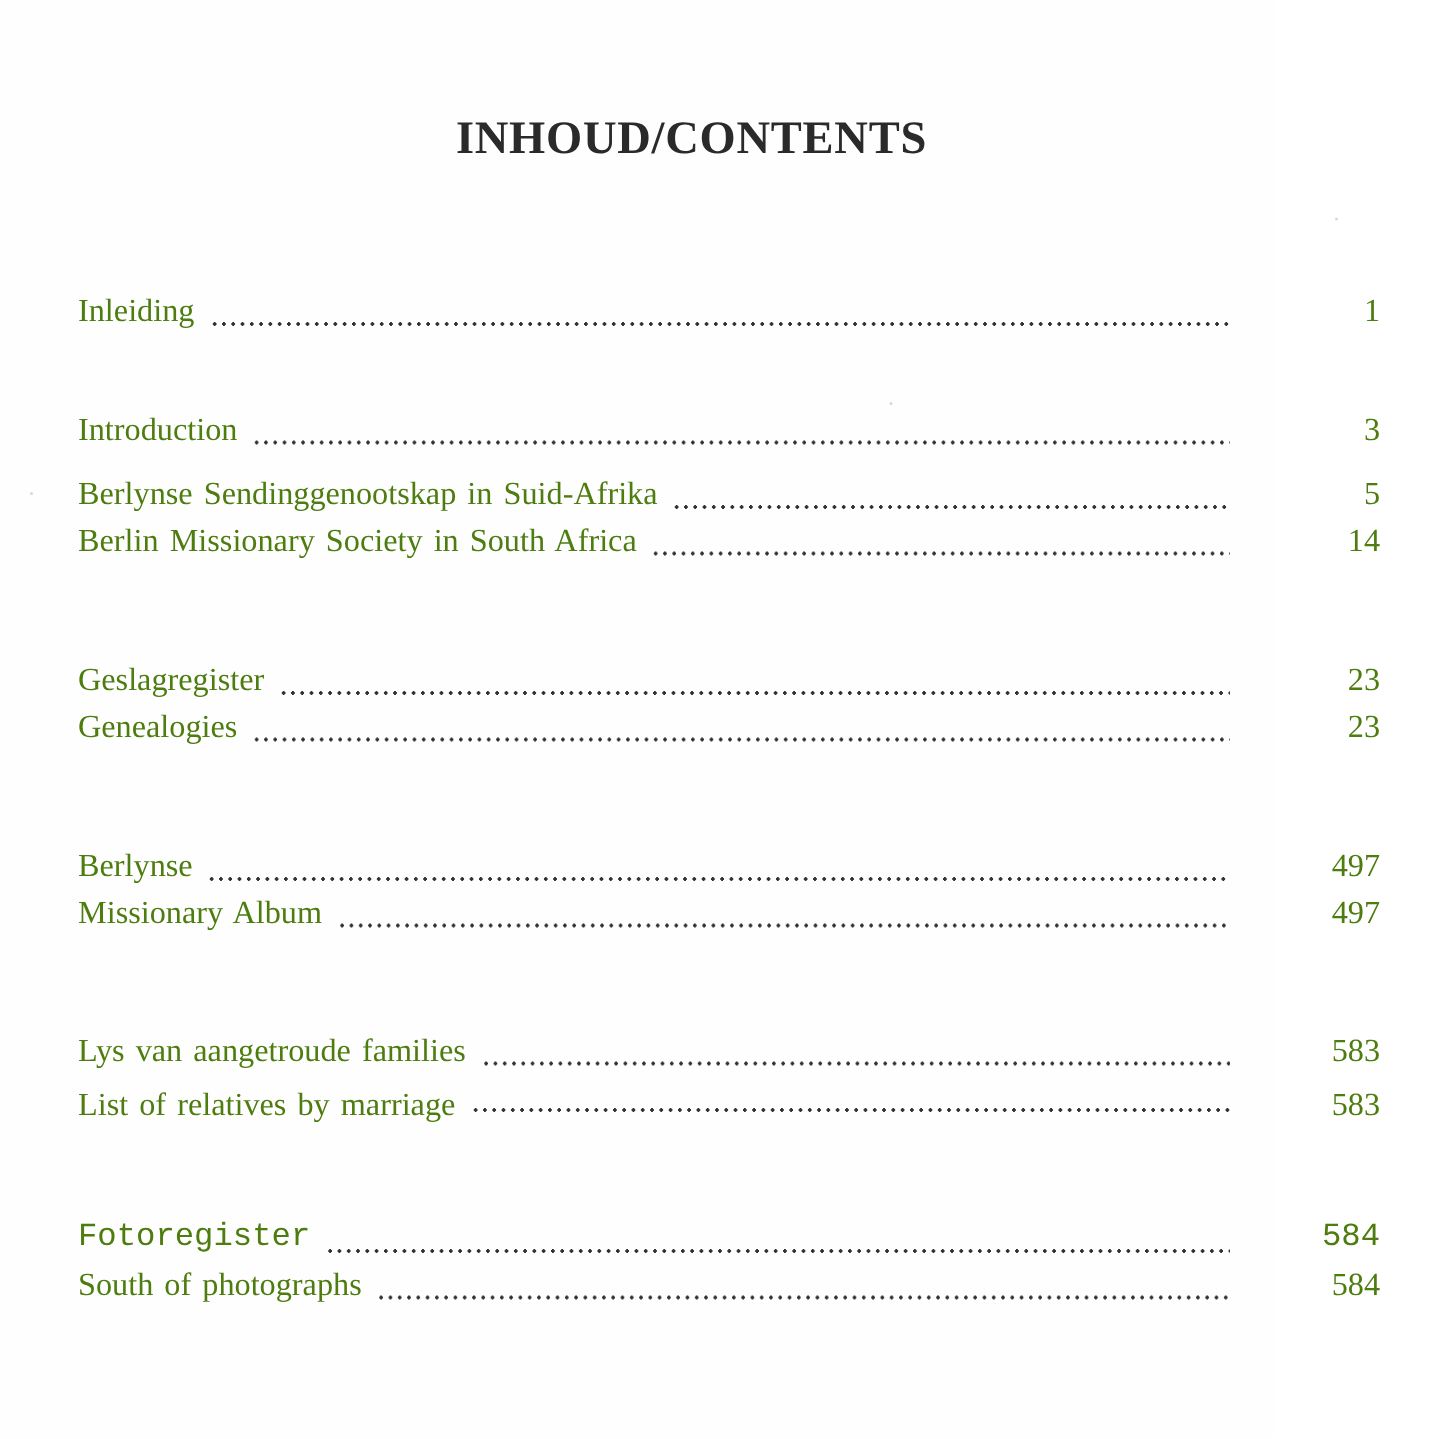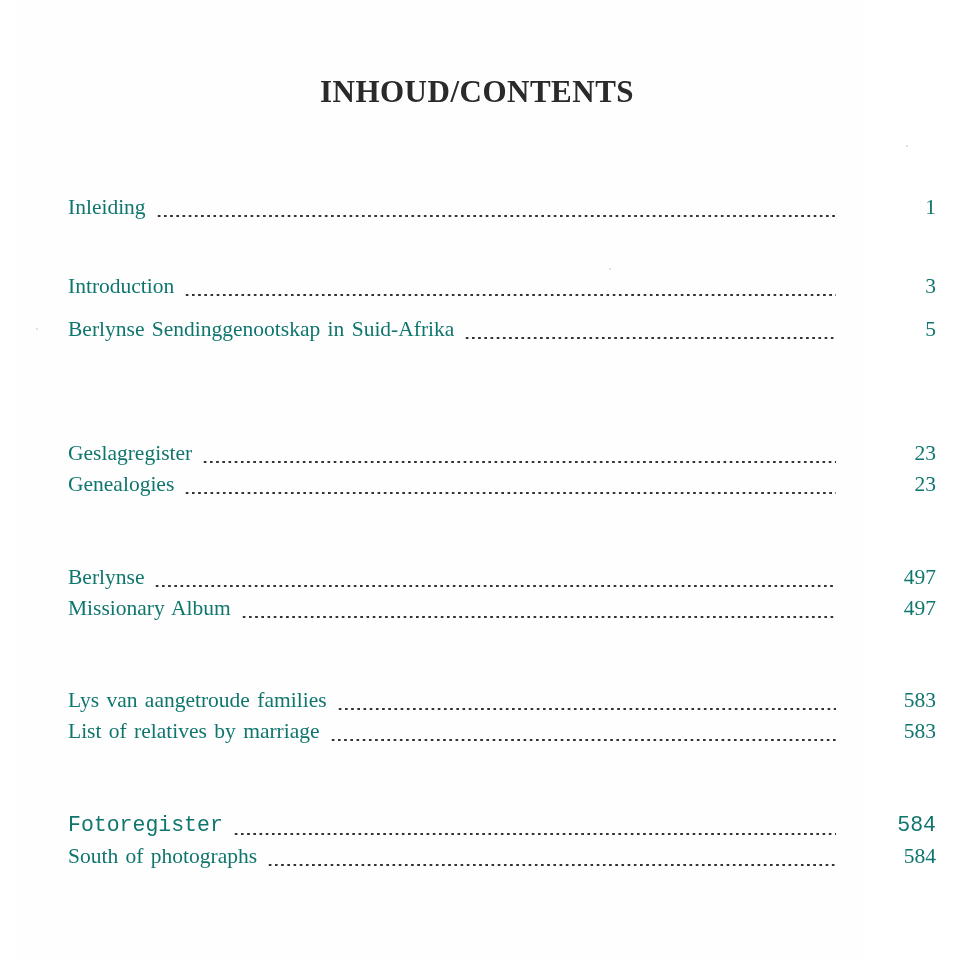--- a/index.html
+++ b/index.html
@@ -10,21 +10,21 @@
   body {
     width: 959px;
     height: 959px;
     position: relative;
     overflow: hidden;
     font-family: "Liberation Serif", "DejaVu Serif", serif;
     color: #1a1a1a;
   }
   .page {
     position: absolute;
-    left: 16px; top: 0;
+    left: 0; top: 0;
     width: 849px; height: 959px;
     background: #fefefe;
   }
   .title {
     position: absolute;
     top: 74px;
     left: 0;
     width: 922px;
     text-align: center;
     font-family: "Liberation Serif", "DejaVu Serif", serif;
@@ -34,21 +34,21 @@
     color: #2a2a2a;
   }
   .toc-row {
     position: absolute;
     left: 52px;
     width: 868px;
     height: 30px;
     display: flex;
     align-items: baseline;
     font-size: 21.5px;
-    color: #0f766e;
+    color: #4d7c0f;
   }
   .toc-label {
     white-space: nowrap;
     padding-right: 10px;
     word-spacing: 2px;
   }
   .toc-leader {
     flex: 1 1 auto;
     height: 4px;
     align-self: flex-end;
@@ -87,20 +87,25 @@
     <span class="toc-label">Introduction</span>
     <span class="toc-leader"></span>
     <span class="toc-page" style="margin-left: 0px;">3</span>
   </div>
 
   <div class="toc-row" style="top:317px;">
     <span class="toc-label">Berlynse Sendinggenootskap in Suid-Afrika</span>
     <span class="toc-leader"></span>
     <span class="toc-page" style="margin-left: 0px;">5</span>
   </div>
+  <div class="toc-row" style="top:348px;">
+    <span class="toc-label">Berlin Missionary Society in South Africa</span>
+    <span class="toc-leader"></span>
+    <span class="toc-page" style="margin-left: 0px;">14</span>
+  </div>
 
   <div class="toc-row" style="top:441px;">
     <span class="toc-label">Geslagregister</span>
     <span class="toc-leader"></span>
     <span class="toc-page" style="margin-left: 0px;">23</span>
   </div>
   <div class="toc-row" style="top:472px;">
     <span class="toc-label">Genealogies</span>
     <span class="toc-leader"></span>
     <span class="toc-page" style="margin-left: 0px;">23</span>
@@ -115,21 +120,21 @@
     <span class="toc-label">Missionary Album</span>
     <span class="toc-leader"></span>
     <span class="toc-page" style="margin-left: 0px;">497</span>
   </div>
 
   <div class="toc-row" style="top:688px;">
     <span class="toc-label">Lys van aangetroude families</span>
     <span class="toc-leader"></span>
     <span class="toc-page" style="margin-left: 0px;">583</span>
   </div>
-  <div class="toc-row" style="top:719px;">
+  <div class="toc-row" style="top:719px;align-items:flex-end;">
     <span class="toc-label">List of relatives by marriage</span>
     <span class="toc-leader"></span>
     <span class="toc-page" style="margin-left: 0px;">583</span>
   </div>
 
   <div class="toc-row" style="top:813px;font-family:Liberation Mono, monospace;">
     <span class="toc-label">Fotoregister</span>
     <span class="toc-leader"></span>
     <span class="toc-page" style="margin-left: 0px;">584</span>
   </div>

